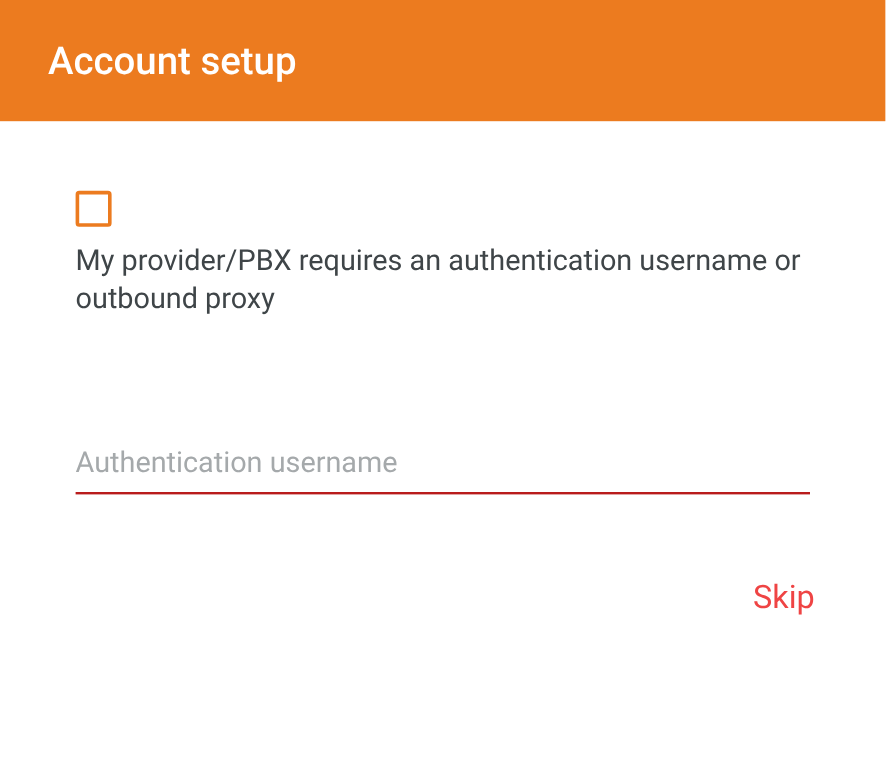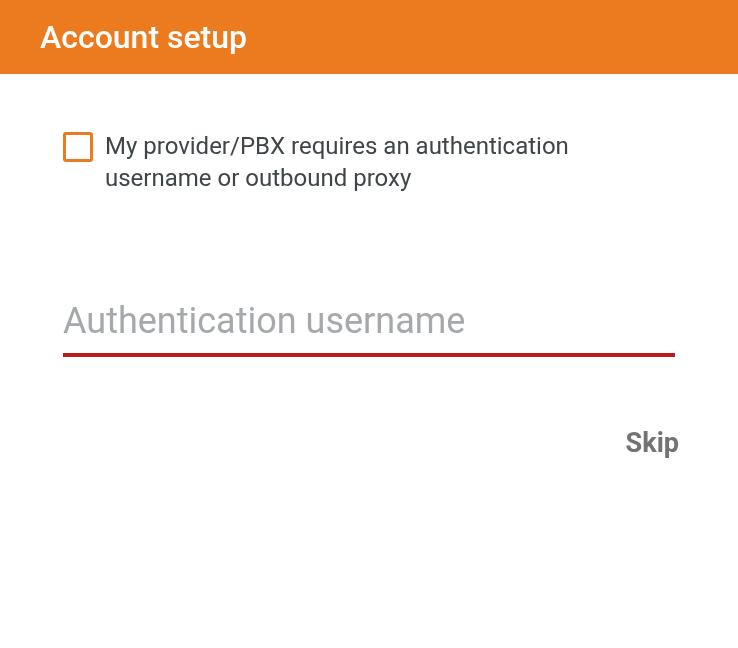--- a/index.html
+++ b/index.html
@@ -10,37 +10,38 @@
     body {
       font-family: Roboto, Arial, sans-serif;
       width: 738px;
       height: 648px;
       background: #ffffff;
       overflow: hidden;
     }
     .header {
       background: #ec7b1f;
       padding: 28px 40px;
-      height: 74px;
+      height: 101px;
       display: flex;
       align-items: center;
     }
     .header-title {
       color: #ffffff;
       font-size: 32px;
       font-weight: 500;
     }
     .content {
       padding: 56px 63px 0 63px;
     }
     .checkbox-row {
       display: flex;
       align-items: flex-start;
       gap: 12px;
       margin-bottom: 100px;
+      flex-direction: column;
     }
     .checkbox {
       width: 30px;
       height: 30px;
       border: 3px solid #ec7b1f;
       border-radius: 3px;
       flex-shrink: 0;
       margin-top: 2px;
       cursor: pointer;
     }
@@ -48,41 +49,41 @@
       color: #3f4548;
       font-size: 24px;
       line-height: 32px;
     }
     .input-group {
       margin-bottom: 96px;
     }
     .text-input {
       width: 100%;
       border: none;
-      border-bottom: 4px solid #b91c1c;
-      font-size: 36px;
+      border-bottom: 2px solid #b91c1c;
+      font-size: 24px;
       color: #4d7c0f;
       padding: 6px 0 11px 0;
       outline: none;
       font-family: inherit;
       background: transparent;
     }
     .text-input::placeholder {
       color: #a5a9ab;
     }
     .footer {
       display: flex;
       justify-content: flex-end;
       padding: 0 55px;
       margin-top: -34px;
     }
     .skip-button {
-      color: #737373;
+      color: #ef4444;
       font-size: 27px;
-      font-weight: 700;
+      font-weight: 400;
       background: none;
       border: none;
       cursor: pointer;
       font-family: inherit;
       padding: 8px 4px;
     }
   </style>
 </head>
 <body>
 

